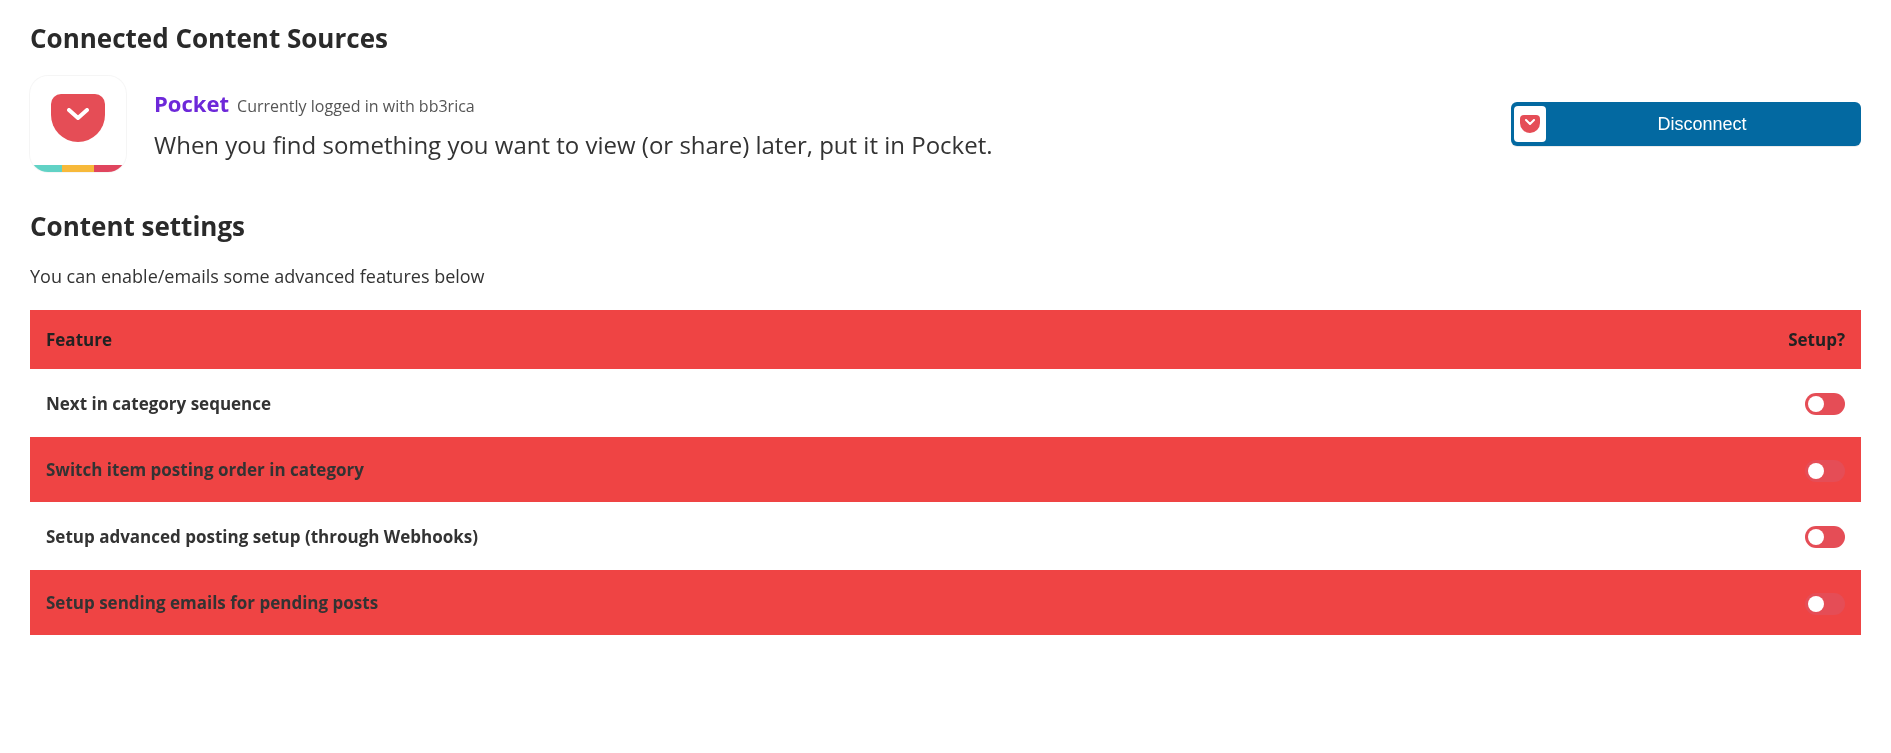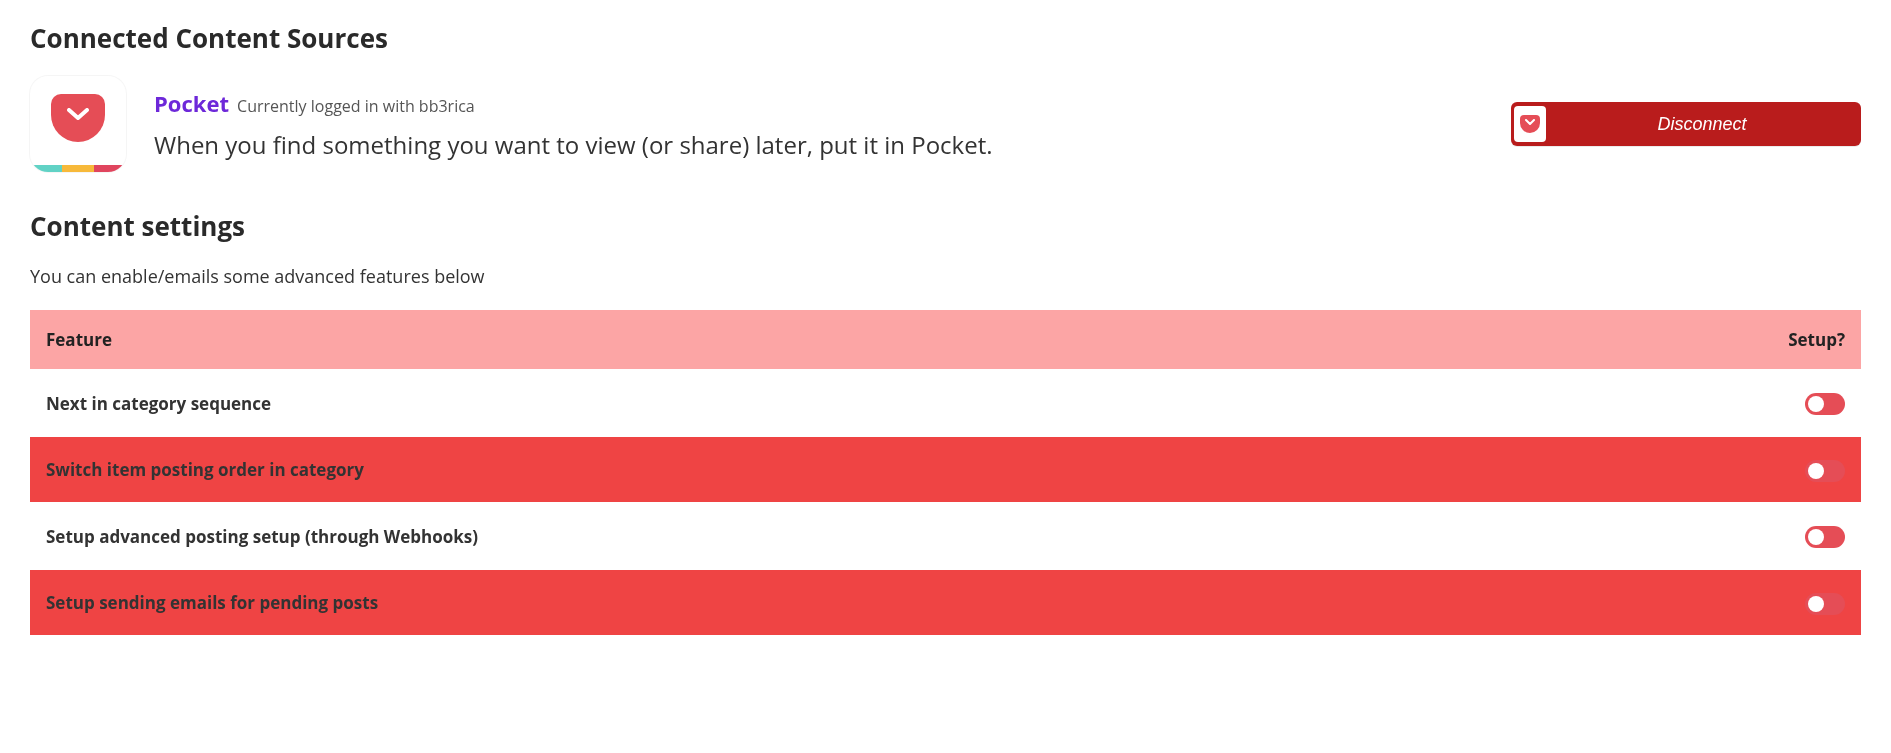--- a/index.html
+++ b/index.html
@@ -76,31 +76,30 @@
       margin-left: 4px;
     }
     .source-desc {
       font-size: 24px;
       color: #333;
       margin-top: 10px;
     }
     .disconnect-btn {
       display: flex;
       align-items: center;
-      background: #b91c1c;
+      background: #0369a1;
       color: #fff;
       border: none;
       border-radius: 6px;
       height: 44px;
       width: 350px;
       cursor: pointer;
       font-size: 18px;
       padding: 3px 3px 3px 3px;
       box-shadow: 0 1px 0 rgba(0,0,0,0.08);
-      font-style: italic;
     }
     .disconnect-btn .btn-icon {
       width: 32px;
       height: 36px;
       background: #fff;
       border-radius: 4px;
       display: flex;
       align-items: center;
       justify-content: center;
       margin-right: 0;
@@ -128,21 +127,21 @@
       font-size: 18px;
       color: #333;
       margin-bottom: 20px;
     }
     table.features {
       width: 100%;
       border-collapse: separate;
       border-spacing: 0 2px;
     }
     table.features thead th {
-      background: #fca5a5;
+      background: #ef4444;
       text-align: left;
       font-size: 17px;
       font-weight: 700;
       color: #222;
       padding: 18px 16px;
     }
     table.features thead th.col-active {
       text-align: right;
       width: 120px;
     }

